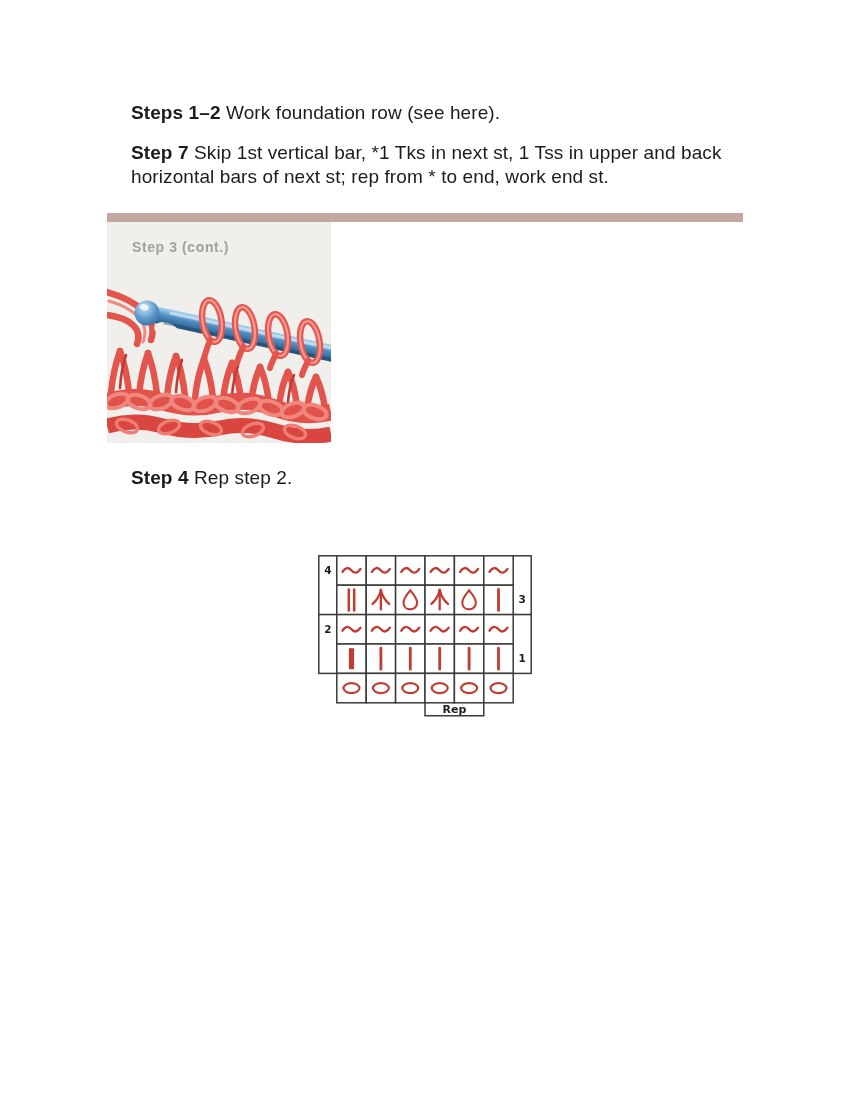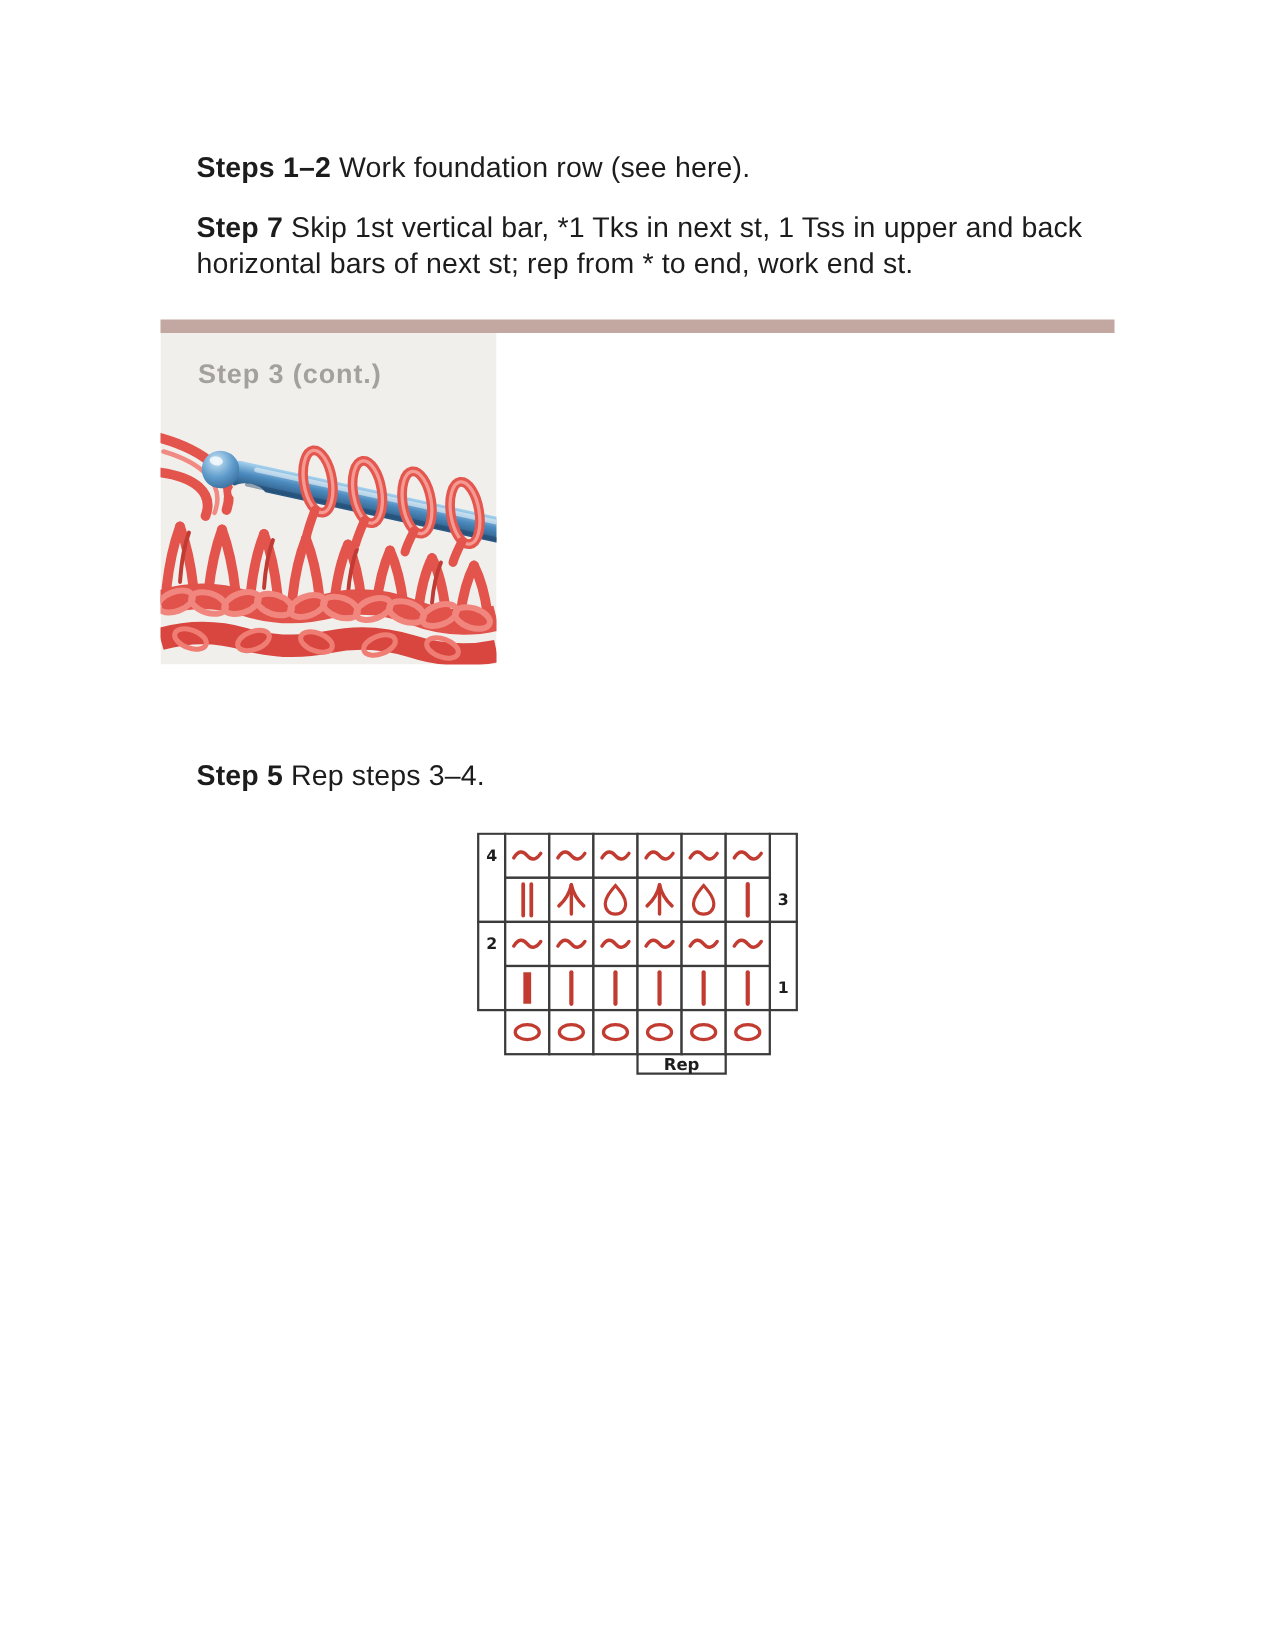--- a/index.html
+++ b/index.html
@@ -7,21 +7,21 @@
     position:relative;width:850px;height:1100px;background:#ffffff;overflow:hidden;
     font-family:"Liberation Sans",sans-serif;color:#1c1c1c;
   }
   .para{position:absolute;left:131px;width:602px;margin:0;font-size:19px;line-height:24px;letter-spacing:.1px;}
   .para b{font-weight:bold;}
   .divider{position:absolute;left:107px;top:213px;width:636px;height:9px;}
   .photo{position:absolute;left:107px;top:222px;width:224px;height:221px;margin:0;}
   .photo svg{display:block;}
   .photo-label{
     position:absolute;left:25px;top:17px;
-    font-size:18px;font-weight:bold;letter-spacing:.6px;color:#a3a09d;
+    font-size:14px;font-weight:bold;letter-spacing:.6px;color:#a3a09d;
   }
   .chart-wrap{position:absolute;left:318px;top:555px;width:214px;height:168px;}
   .chart-wrap svg text{font-family:"DejaVu Sans","Liberation Sans",sans-serif;}
 </style>
 </head>
 <body>
 
 <div class="page">
 
   <p class="para" style="top:101px"><b>Steps 1–2</b><span> Work foundation row (see here).</span></p>
@@ -130,22 +130,22 @@
           <path d="M103,118 C100,126 98,132 97,137"></path>
           <path d="M136,125 C133,132 131,137 130,141"></path>
           <path d="M169,132 C166,138 164,142 163,146"></path>
           <path d="M201,139 C198,145 196,149 195,153"></path>
         </g>
       </g>
     </svg>
     <div class="photo-label">Step 3 (cont.)</div>
   </figure>
 
-
-  <p class="para" style="top:506px"><b>Step 5</b><span> Rep steps 3–4.</span></p>
+  <p class="para" style="top:466px"><b>Step 4</b><span> Rep step 2.</span></p>
+
 
   <div class="chart-wrap">
     <svg id="chart-svg" width="214" height="168" viewBox="0 0 214 168">
         <rect x="0.8" y="0.8" width="18" height="58.8" fill="#ffffff" stroke="#3b3b3b" stroke-width="1.5"></rect>
         <rect x="195.2" y="0.8" width="18" height="58.8" fill="#ffffff" stroke="#3b3b3b" stroke-width="1.5"></rect>
         <rect x="0.8" y="59.599999999999994" width="18" height="58.8" fill="#ffffff" stroke="#3b3b3b" stroke-width="1.5"></rect>
         <rect x="195.2" y="59.599999999999994" width="18" height="58.8" fill="#ffffff" stroke="#3b3b3b" stroke-width="1.5"></rect>
         <rect x="18.8" y="0.8" width="29.4" height="29.4" fill="#ffffff" stroke="#3b3b3b" stroke-width="1.5"></rect>
         <g transform="translate(33.5,15.5)">
           <path fill="none" stroke="#c23b31" stroke-width="2.3" stroke-linecap="round" d="M-9,1.4 C-6,-3.6 -2.8,-3.4 -0.2,-0.2 C2.4,3 5.6,3.4 9,-1.6"></path>

